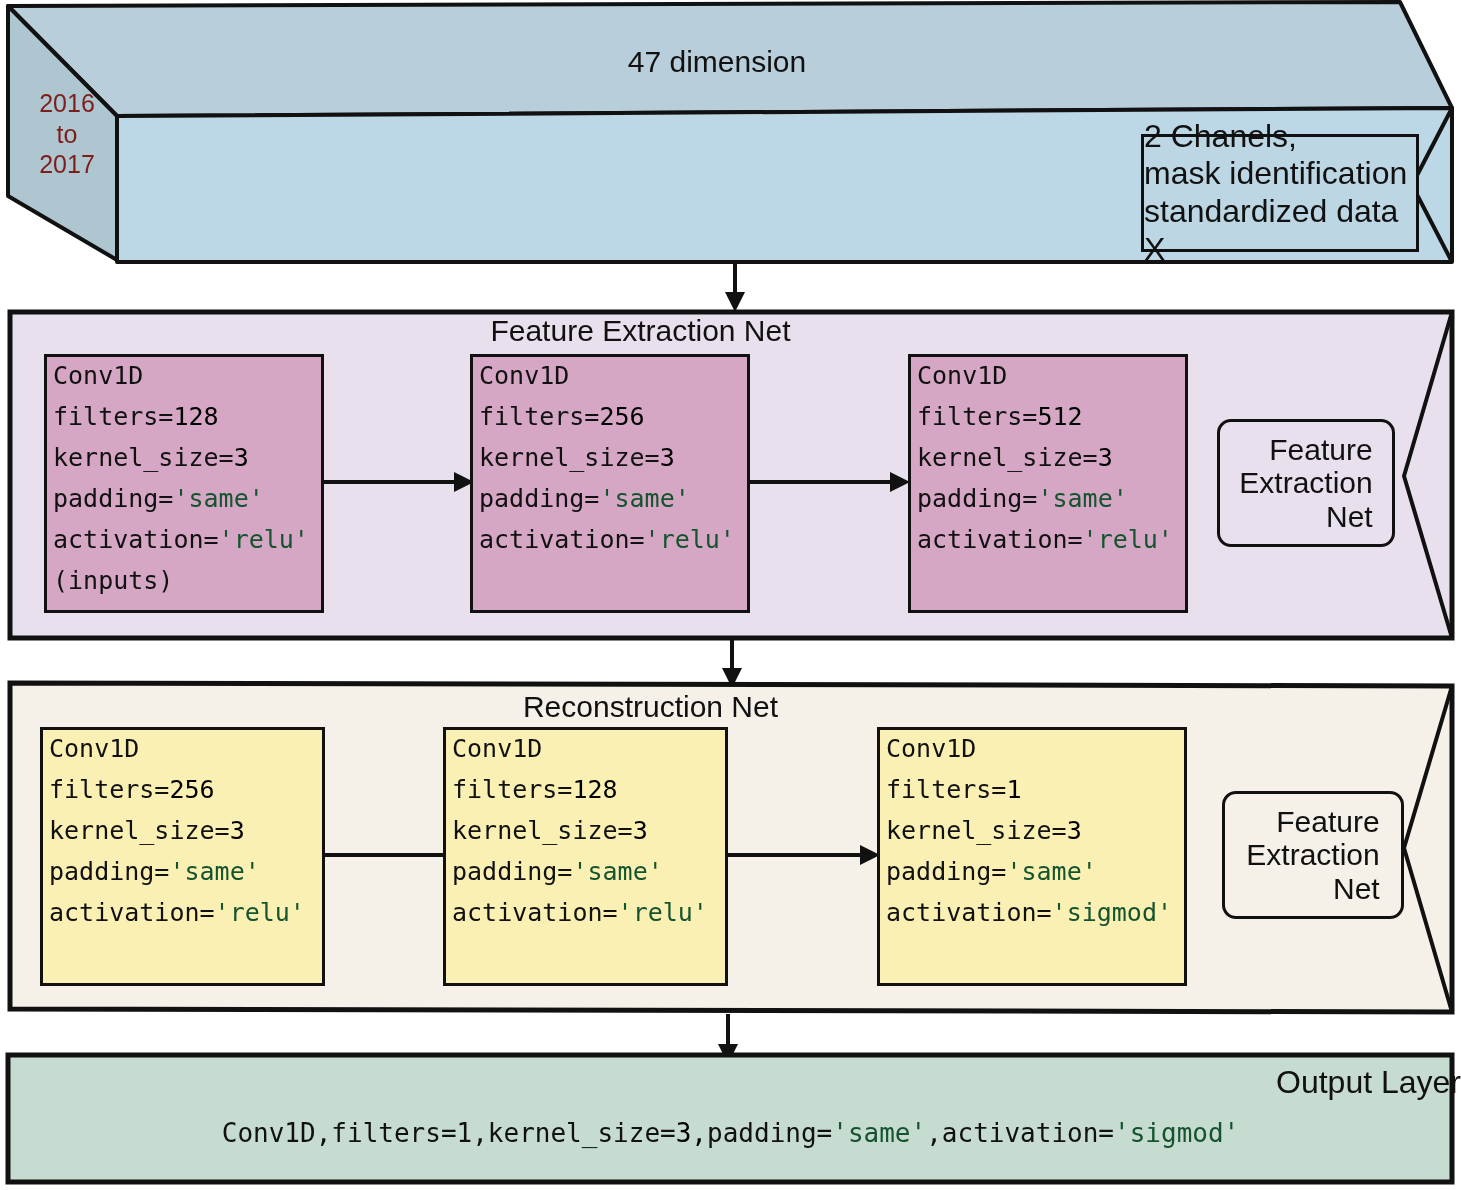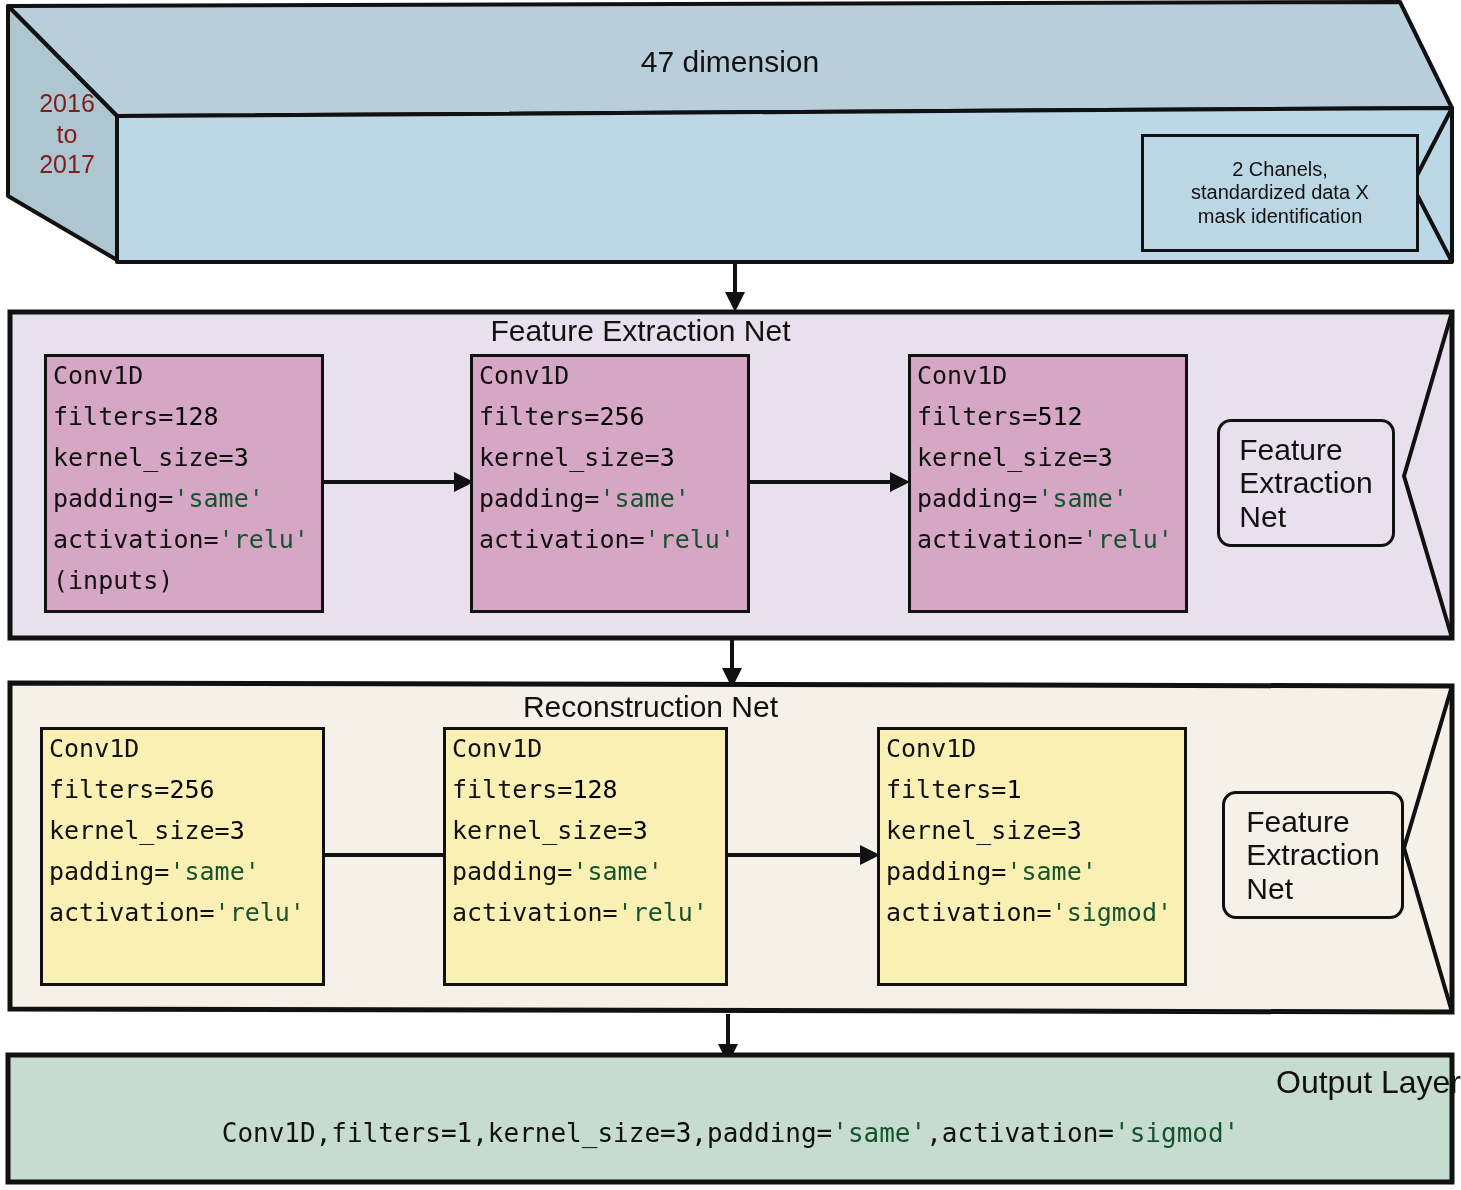--- a/index.html
+++ b/index.html
@@ -27,32 +27,32 @@
   .convblk.mauve{background:#d6a7c4;}
   .convblk.yellow{background:#faf0b4;}
   .num{color:#000000;}
   .str{color:#14532d;}
 
   
   .badge{
     position:absolute;box-sizing:border-box;
     border:3px solid #111;border-radius:14px;
     display:flex;align-items:center;justify-content:center;
-    text-align:left;font-size:30px;line-height:1.12;
+    text-align:right;font-size:30px;line-height:1.12;
     font-family:"Liberation Sans",sans-serif;
   }
 
   
   .cube-txt{position:absolute;text-align:center;font-size:30px;color:#111;}
   .cube-small{position:absolute;text-align:center;font-size:25px;line-height:1.22;color:#7f1d1d;}
 
   .note-box{
     position:absolute;box-sizing:border-box;border:3px solid #111;
     background:#bcd6e4;display:flex;align-items:center;justify-content:center;
-    text-align:center;font-size:20px;line-height:1.18;
+    text-align:left;font-size:32px;line-height:1.18;
   }
 
   .outtxt{position:absolute;left:0;right:0;text-align:center;}
   .out-title{font-size:32px;}
   .out-code{font-family:"DejaVu Sans Mono","Liberation Mono",monospace;font-size:26px;white-space:pre;}
 </style>
 </head>
 <body>
 
 <div id="stage">
@@ -61,36 +61,36 @@
 
     <polygon points="8,6 1400,2 1452,108 117,116" fill="#b8cfdb" stroke="#111" stroke-width="4" stroke-linejoin="round"></polygon>
 
     <polygon points="8,6 117,116 117,260 8,196" fill="#aec6d0" stroke="#111" stroke-width="4" stroke-linejoin="round"></polygon>
 
     <polygon points="117,116 1452,108 1452,262 117,262" fill="#bcd7e6" stroke="#111" stroke-width="4" stroke-linejoin="round"></polygon>
 
     <polyline points="1452,108 1412,185 1452,262" fill="none" stroke="#111" stroke-width="4" stroke-linejoin="round"></polyline>
   </svg>
 
-  <div class="cube-txt" style="left:520px;top:45px;width:420px;">
+  <div class="cube-txt" style="left:507px;top:45px;width:420px;">
     <span>47 dimension</span>
   </div>
 
 
   <div class="cube-small" style="left:28px;top:88px;width:78px;">
     <div>2016</div>
     <div>to</div>
     <div>2017</div>
   </div>
 
   <div class="note-box" style="left:1141px;top:134px;width:278px;height:118px;">
     <div>
       <div>2 Chanels,</div>
+      <div>mask identification</div>
       <div>standardized data X</div>
-      <div>mask identification</div>
     </div>
   </div>
 
   <svg class="abs" style="left:700px;top:262px;" width="80" height="52">
     <line x1="35" y1="0" x2="35" y2="40" stroke="#111" stroke-width="4"></line>
     <polygon points="35,50 25,30 45,30" fill="#111"></polygon>
   </svg>
 
   <svg class="abs" style="left:0;top:308px;" width="1461" height="334">
     <polygon points="10,4 1452,4 1452,330 10,330" fill="#e9e0ee" stroke="#111" stroke-width="5" stroke-linejoin="miter"></polygon>

